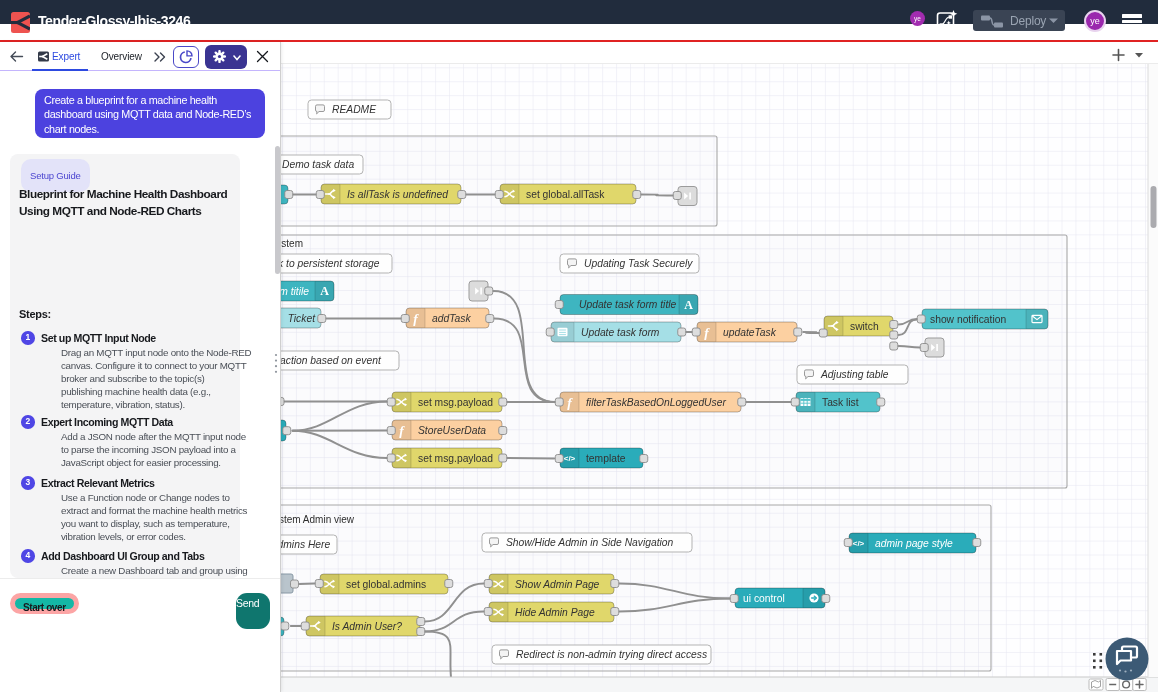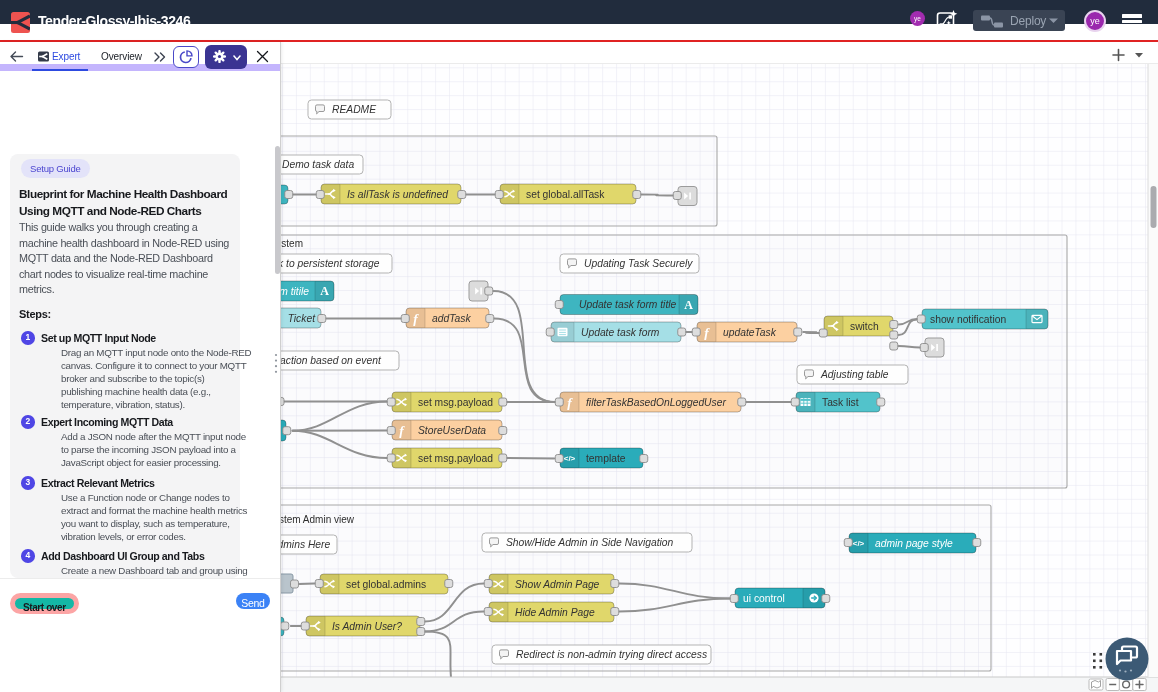--- a/index.html
+++ b/index.html
@@ -8,42 +8,42 @@
 #sb{position:absolute;left:0;top:42px;width:281px;height:650px;background:#fff;border-right:1px solid #cfcfcf;box-shadow:1px 0 3px rgba(0,0,0,0.08);}
 .hlogo{position:absolute;left:11px;top:12px;width:19px;height:21px;background:#ee5350;border-radius:2.5px;}
 .htitle{position:absolute;left:38px;top:13px;color:#fff;font-size:14px;font-weight:bold;letter-spacing:-0.4px;}
 .hav1{position:absolute;left:910px;top:11px;width:15px;height:15px;border-radius:50%;background:#a22cb0;color:#fff;font-size:6.5px;text-align:center;line-height:15px;}
 .hav2{position:absolute;left:1084px;top:10px;width:22px;height:22px;border-radius:50%;background:#9a27ad;border:2px solid #e8d3ee;color:#fff;font-size:9px;text-align:center;line-height:18px;}
 .hbars{position:absolute;left:1122px;top:14px;width:20px;}
 .hbars div{height:3.6px;background:#fff;margin-bottom:2.2px;border-radius:0.5px;}
 #deploy{position:absolute;left:973px;top:10px;width:92px;height:21px;background:#3a4454;border-radius:3px;color:#9aa4b2;font-size:12px;letter-spacing:-0.2px;}
 #deploy span{position:absolute;left:37px;top:4px;}
 
-#sbh{position:absolute;left:0;top:0;width:100%;height:29px;border-bottom:7px solid #c4b5fd;background:#fff;}
+#sbh{position:absolute;left:0;top:0;width:100%;height:29px;border-bottom:1px solid #c4b5fd;background:#fff;}
 .backarrow{position:absolute;left:9px;top:8px;}
 .eicon{position:absolute;left:38px;top:9px;}
 .etx{position:absolute;left:52px;top:9px;font-size:10px;color:#2d4ae0;letter-spacing:-0.1px;}
 .eul{position:absolute;left:31.5px;top:26.5px;width:56px;height:2.5px;background:#2d4ae0;}
 .tab-ov{position:absolute;left:101px;top:9px;font-size:10px;color:#20242b;letter-spacing:-0.1px;}
 .piebtn{position:absolute;left:173px;top:4px;width:26px;height:22px;border:1.4px solid #4a49c8;border-radius:6px;background:#fff;}
 .gearbtn{position:absolute;left:205px;top:2.5px;width:42px;height:24px;background:#3a3492;border-radius:6px;}
 .xbtn{position:absolute;left:256px;top:8px;}
 #bubble{position:absolute;left:35px;top:47px;width:230px;height:49px;background:#4c42df;border-radius:8px;color:#fff;font-size:10.8px;letter-spacing:-0.35px;line-height:14.6px;padding:3.5px 9px;}
 #card{position:absolute;left:10px;top:112px;width:230px;height:424px;background:#f4f4f5;border-radius:8px;}
-.chip{position:absolute;left:11px;top:5px;background:#e3e3f9;color:#4b45d0;font-size:9.5px;letter-spacing:-0.2px;padding:4px 9px;border-radius:10px;}
+.chip{position:absolute;left:11px;top:5px;background:#e3e3f9;color:#4b45d0;font-size:9.5px;letter-spacing:-0.2px;padding:11px 9px;border-radius:10px;}
 .cardh{position:absolute;left:9px;top:32px;font-size:11.8px;font-weight:bold;color:#17191d;line-height:17px;letter-spacing:-0.45px;}
 .cardp{position:absolute;left:9px;top:66px;font-size:10.8px;color:#4a4f57;line-height:15.6px;letter-spacing:-0.3px;}
 .steps{position:absolute;left:9px;top:154px;font-size:11px;font-weight:bold;color:#17191d;letter-spacing:-0.3px;}
 .step{position:absolute;left:9px;width:214px;}
 .stepn{position:absolute;left:2px;top:0px;width:13.5px;height:13.5px;border-radius:50%;background:#4f46e5;color:#fff;font-size:8.5px;text-align:center;line-height:13.5px;font-weight:bold;}
 .stept{position:absolute;left:22px;top:1px;font-size:10.6px;font-weight:bold;color:#17191d;letter-spacing:-0.4px;white-space:nowrap;}
 .stepd{position:absolute;left:22px;top:15px;font-size:9.8px;color:#4a4f57;line-height:13px;letter-spacing:-0.28px;white-space:nowrap;margin-left:20px;}
 #sbfoot{position:absolute;left:0;top:536px;width:100%;height:114px;background:#fff;border-top:1px solid #ececec;}
 .startover{position:absolute;left:10px;top:14px;height:20.5px;padding:0 8px;border:5px solid #fca5a5;border-radius:11px;background:#14b8a6;font-size:10px;font-weight:bold;color:#17191d;letter-spacing:-0.4px;line-height:19px;}
-.send{position:absolute;left:236px;top:14px;width:34px;height:16px;border-radius:11px;background:#3b82f6;color:#fff;font-size:10.5px;text-align:center;line-height:20.5px;letter-spacing:-0.3px;}
+.send{position:absolute;left:236px;top:14px;width:34px;height:36px;border-radius:11px;background:#0f766e;color:#fff;font-size:10.5px;line-height:20.5px;letter-spacing:-0.3px;}
 .input{position:absolute;left:11px;top:47px;width:259px;height:55px;border:1px solid #cfd3d8;border-radius:6px;background:#fff;font-size:10.2px;color:#9aa1aa;letter-spacing:-0.3px;padding:10px 9px;}
 .sbthumb{position:absolute;left:274.5px;top:104px;width:5px;height:128px;background:#c8c8cc;border-radius:3px;}
 .rsdots{position:absolute;left:274px;top:311px;}
 </style></head>
 <body>
 <svg id="cv" width="1158" height="650" viewBox="0 0 1158 650">
 <rect x="0" y="0" width="1158" height="22" fill="#ffffff"></rect>
 <line x1="0" y1="22" x2="1158" y2="22" stroke="#d6d6d6" stroke-width="1"></line>
 <path d="M 1113,13 L 1124,13 M 1118.5,7.5 L 1118.5,18.5" fill="none" stroke="#555" stroke-width="1.6" stroke-linecap="round" stroke-linejoin="round"></path>
 <path d="M 1135,11 L 1139,15.5 L 1143,11 Z" fill="#555" stroke="none" stroke-width="0" stroke-linecap="round" stroke-linejoin="round"></path>
@@ -438,24 +438,24 @@
           <circle cx="7" cy="7" r="1.7" fill="#3a3492"></circle>
         </svg>
       <svg style="position:absolute;left:28px;top:10px;" width="8" height="6">
           <path d="M0.5,0.5 L4,4.5 L7.5,0.5" stroke="#fff" stroke-width="1.5" fill="none"></path>
         </svg>
     </div>
     <svg class="xbtn" width="13" height="13">
         <path d="M1.5,1.5 L11.5,11.5 M11.5,1.5 L1.5,11.5" stroke="#15181d" stroke-width="1.3" stroke-linecap="round"></path>
       </svg>
   </div>
+  <div id="bubble">Create a blueprint for a machine health<br>dashboard using MQTT data and Node-RED’s<br>chart nodes.</div>
   <div id="card">
     <span class="chip">Setup Guide</span>
     <div class="cardh">Blueprint for Machine Health Dashboard<br>Using MQTT and Node-RED Charts</div>
-    <div class="cardp">This guide walks you through creating a<br>machine health dashboard in Node-RED using<br>MQTT data and the Node-RED Dashboard<br>chart nodes to visualize real-time machine<br>metrics.</div>
     <div class="steps">Steps:</div>
     <div class="step" style="top:177px;">
         <div class="stepn">1</div>
         <div class="stept">Set up MQTT Input Node</div>
         <div class="stepd">Drag an MQTT input node onto the Node-RED<br>canvas. Configure it to connect to your MQTT<br>broker and subscribe to the topic(s)<br>publishing machine health data (e.g.,<br>temperature, vibration, status).</div>
       </div>
     <div class="step" style="top:261px;">
         <div class="stepn">2</div>
         <div class="stept">Expert Incoming MQTT Data</div>
         <div class="stepd">Add a JSON node after the MQTT input node<br>to parse the incoming JSON payload into a<br>JavaScript object for easier processing.</div>

